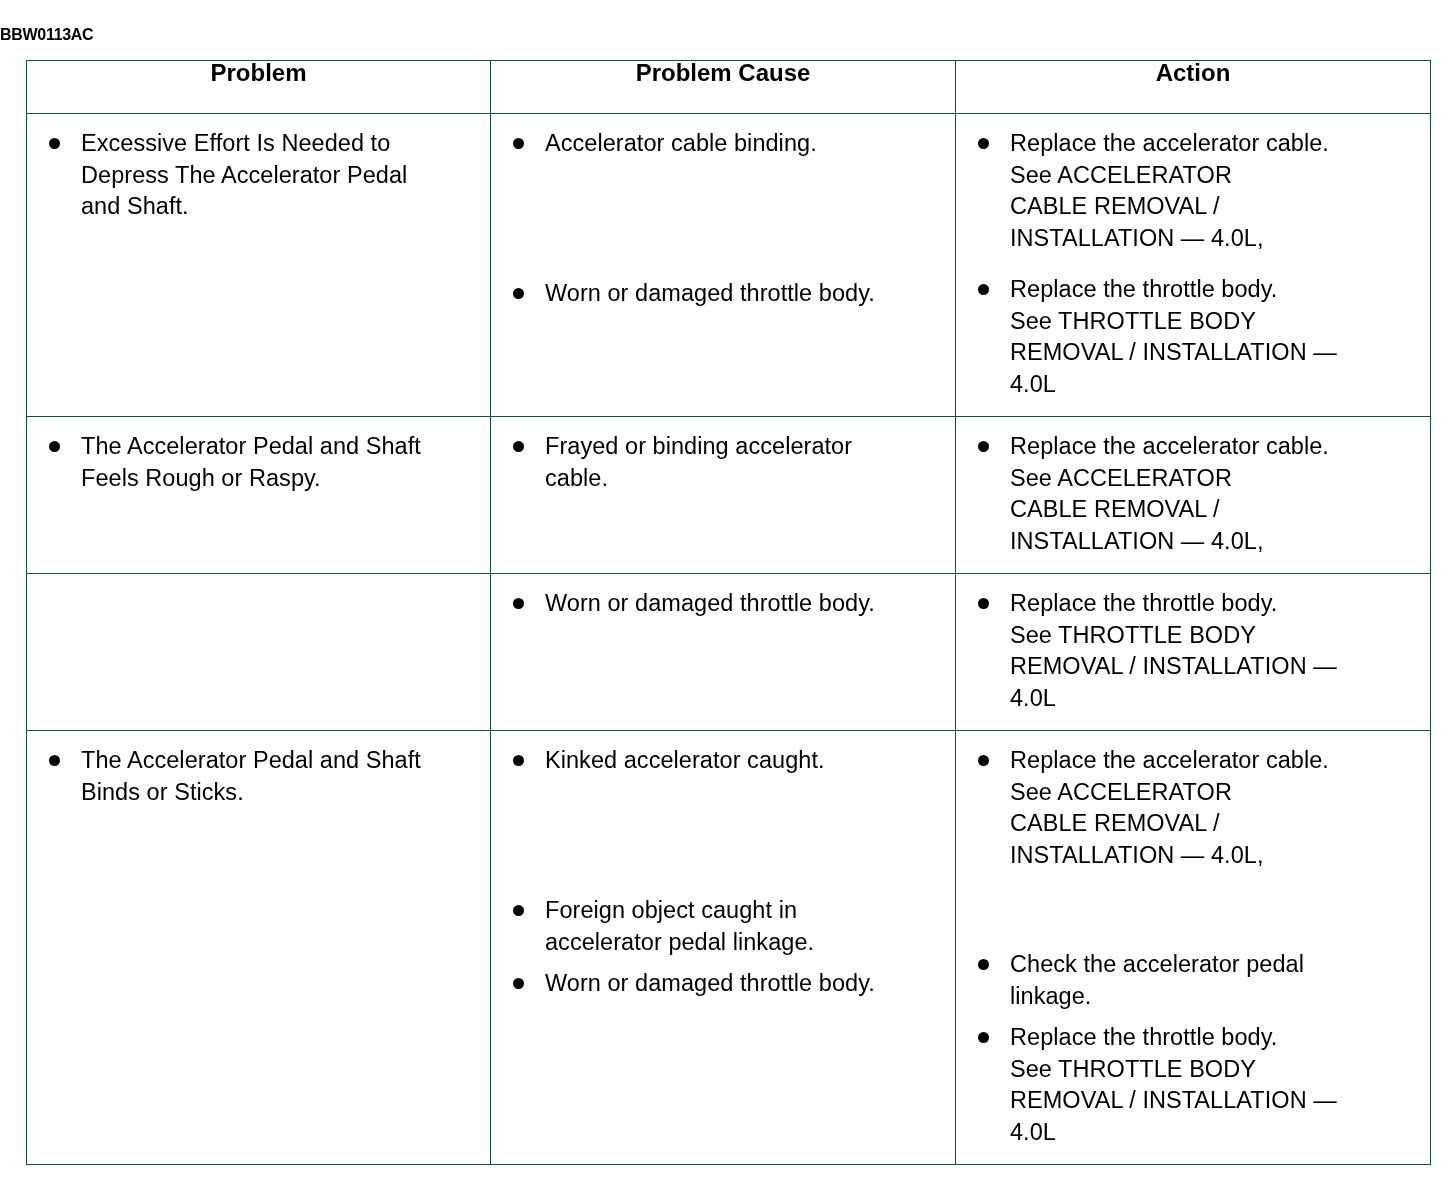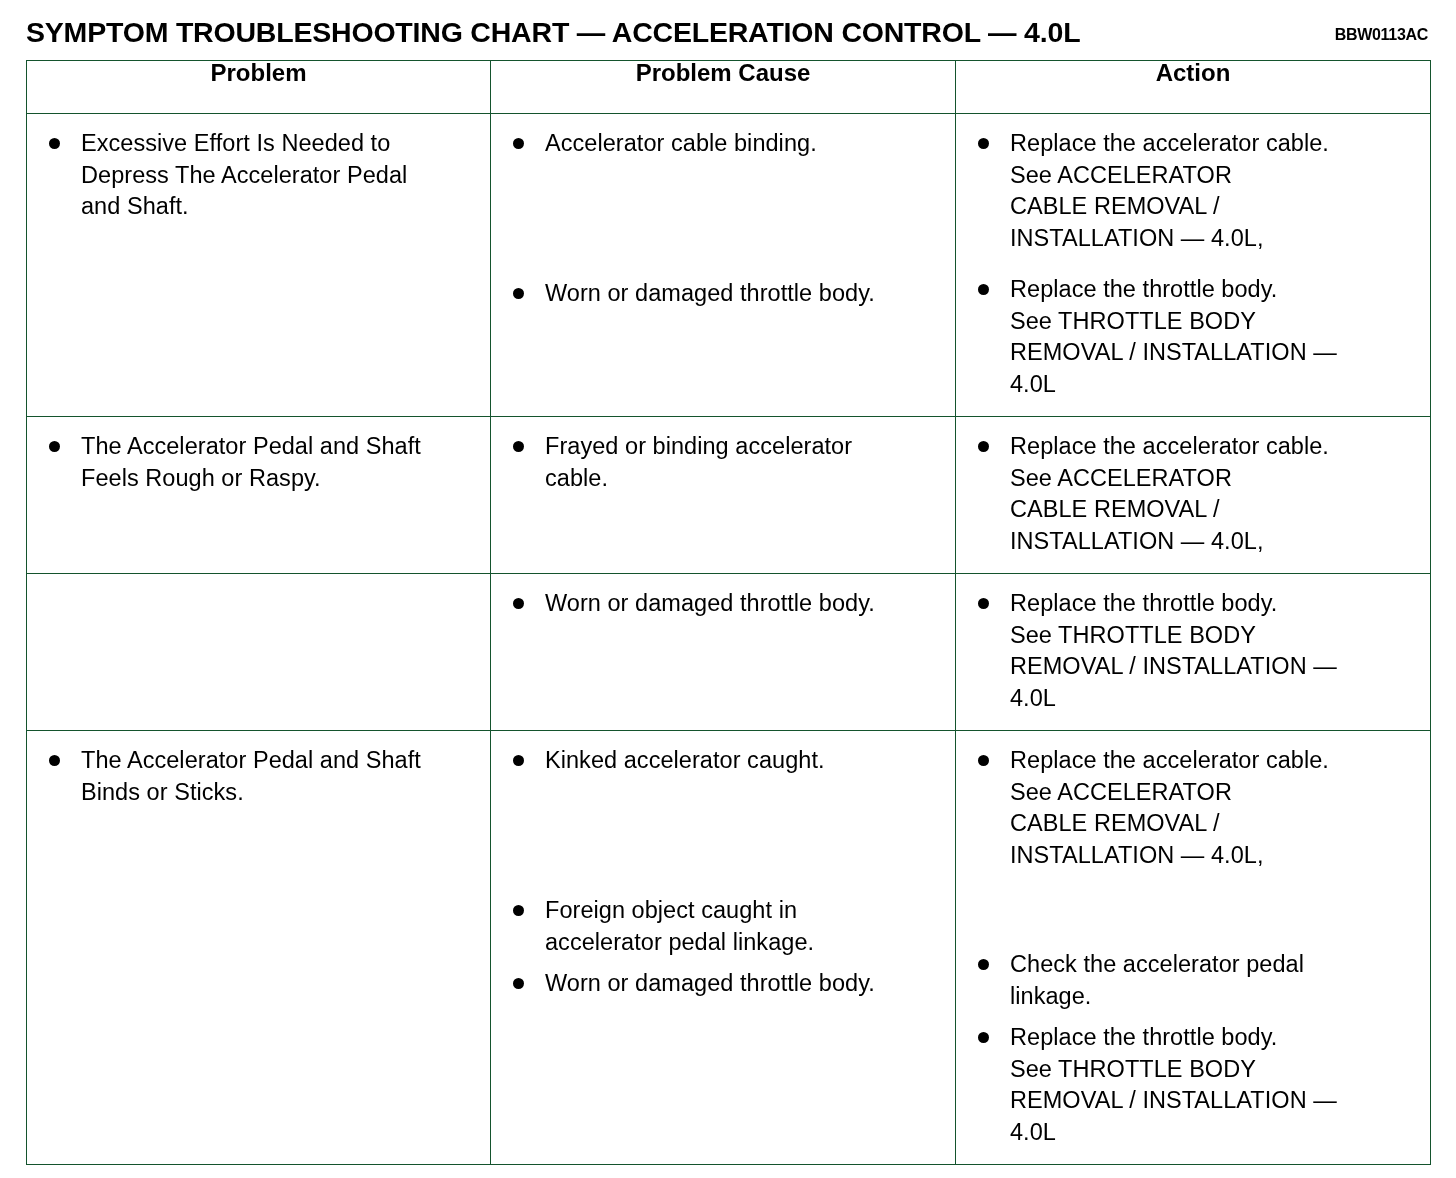--- a/index.html
+++ b/index.html
@@ -124,21 +124,20 @@
   
   .gap-lg  { margin-top: 118px !important; }
   .gap-md  { margin-top: 78px !important; }
   .gap-sm  { margin-top: 20px !important; }
   .gap-xs  { margin-top: 10px !important; }
 </style>
 </head>
 <body>
 
 <div class="title-bar">
-  <div class="chart-title">SYMPTOM TROUBLESHOOTING CHART — ACCELERATION CONTROL — 4.0L</div>
   <div class="doc-code">BBW0113AC</div>
 </div>
 
 <table class="chart-table">
   <colgroup>
     <col class="col-problem">
     <col class="col-cause">
     <col class="col-action">
   </colgroup>
 

